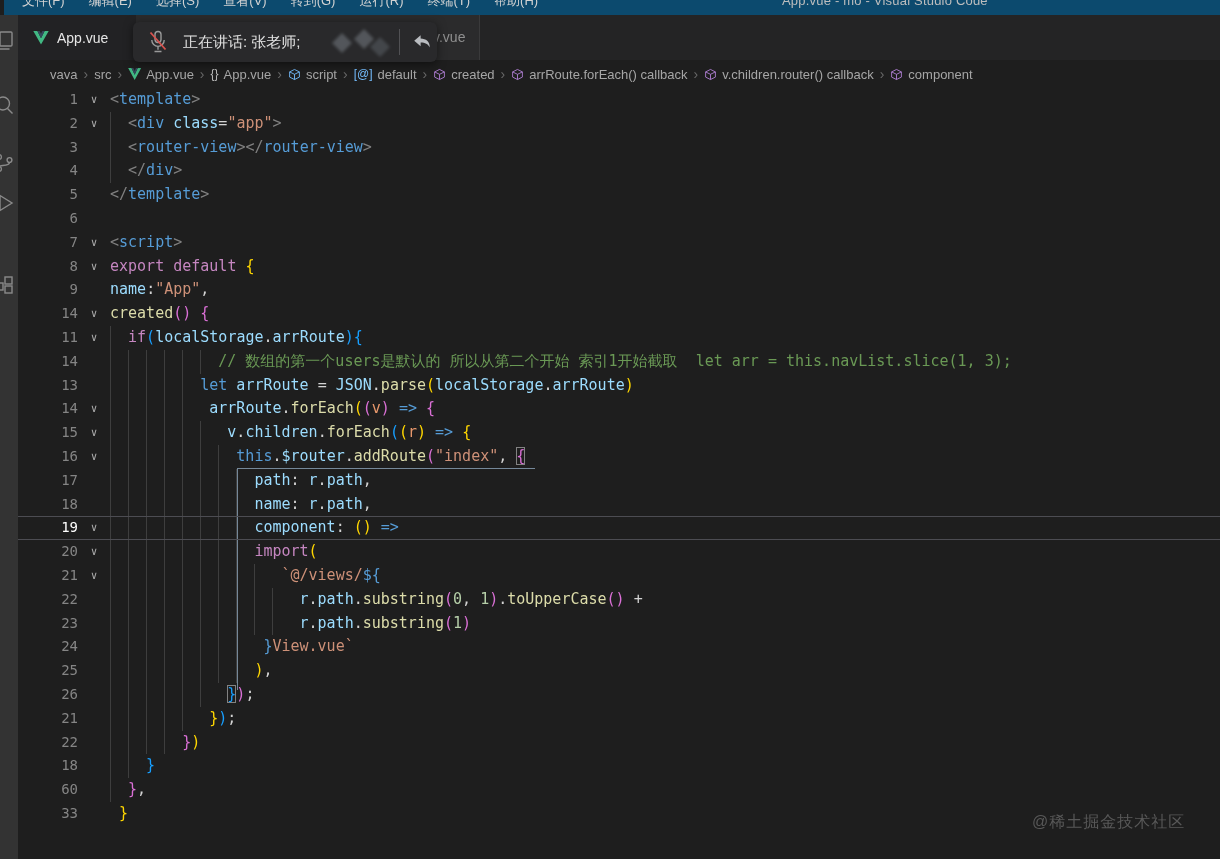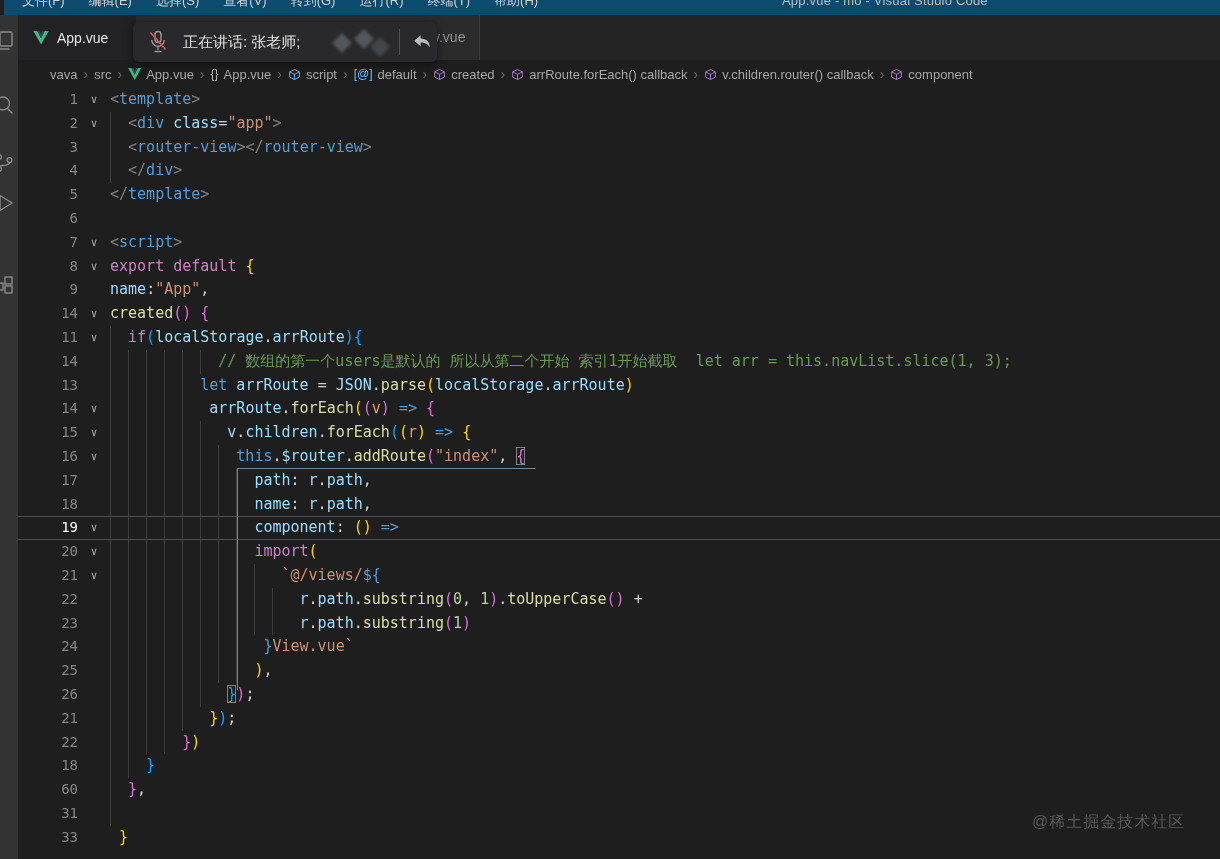--- a/index.html
+++ b/index.html
@@ -237,17 +237,16 @@
     <div class="line"><span class="ln">21</span><span class="fold">∨</span><span class="ctext"><span class="guide"></span><span class="guide"></span><span class="guide"></span><span class="guide"></span><span class="guide"></span><span class="guide"></span><span class="guide"></span><span class="guide"></span><span class="guide"></span> <span style="color: rgb(206, 145, 120);">`@/views/</span><span style="color: rgb(86, 156, 214);">${</span></span></div>
     <div class="line"><span class="ln">22</span><span class="fold"></span><span class="ctext"><span class="guide"></span><span class="guide"></span><span class="guide"></span><span class="guide"></span><span class="guide"></span><span class="guide"></span><span class="guide"></span><span class="guide"></span><span class="guide"></span><span class="guide"></span> <span style="color: rgb(156, 220, 254);">r</span><span style="color: rgb(212, 212, 212);">.</span><span style="color: rgb(156, 220, 254);">path</span><span style="color: rgb(212, 212, 212);">.</span><span style="color: rgb(220, 220, 170);">substring</span><span style="color: rgb(218, 112, 214);">(</span><span style="color: rgb(181, 206, 168);">0</span><span style="color: rgb(212, 212, 212);">, </span><span style="color: rgb(181, 206, 168);">1</span><span style="color: rgb(218, 112, 214);">)</span><span style="color: rgb(212, 212, 212);">.</span><span style="color: rgb(220, 220, 170);">toUpperCase</span><span style="color: rgb(218, 112, 214);">()</span><span style="color: rgb(212, 212, 212);"> +</span></span></div>
     <div class="line"><span class="ln">23</span><span class="fold"></span><span class="ctext"><span class="guide"></span><span class="guide"></span><span class="guide"></span><span class="guide"></span><span class="guide"></span><span class="guide"></span><span class="guide"></span><span class="guide"></span><span class="guide"></span><span class="guide"></span> <span style="color: rgb(156, 220, 254);">r</span><span style="color: rgb(212, 212, 212);">.</span><span style="color: rgb(156, 220, 254);">path</span><span style="color: rgb(212, 212, 212);">.</span><span style="color: rgb(220, 220, 170);">substring</span><span style="color: rgb(218, 112, 214);">(</span><span style="color: rgb(181, 206, 168);">1</span><span style="color: rgb(218, 112, 214);">)</span></span></div>
     <div class="line"><span class="ln">24</span><span class="fold"></span><span class="ctext"><span class="guide"></span><span class="guide"></span><span class="guide"></span><span class="guide"></span><span class="guide"></span><span class="guide"></span><span class="guide"></span><span class="guide"></span> <span style="color: rgb(86, 156, 214);">}</span><span style="color: rgb(206, 145, 120);">View.vue`</span></span></div>
     <div class="line"><span class="ln">25</span><span class="fold"></span><span class="ctext"><span class="guide"></span><span class="guide"></span><span class="guide"></span><span class="guide"></span><span class="guide"></span><span class="guide"></span><span class="guide"></span><span class="guide"></span><span style="color: rgb(255, 215, 0);">)</span><span style="color: rgb(212, 212, 212);">,</span></span></div>
     <div class="line"><span class="ln">26</span><span class="fold"></span><span class="ctext"><span class="guide"></span><span class="guide"></span><span class="guide"></span><span class="guide"></span><span class="guide"></span><span class="guide"></span> <span class="boxed" style="color: rgb(23, 159, 255);">}</span><span style="color: rgb(218, 112, 214);">)</span><span style="color: rgb(212, 212, 212);">;</span></span></div>
     <div class="line"><span class="ln">21</span><span class="fold"></span><span class="ctext"><span class="guide"></span><span class="guide"></span><span class="guide"></span><span class="guide"></span><span class="guide"></span> <span style="color: rgb(255, 215, 0);">}</span><span style="color: rgb(23, 159, 255);">)</span><span style="color: rgb(212, 212, 212);">;</span></span></div>
     <div class="line"><span class="ln">22</span><span class="fold"></span><span class="ctext"><span class="guide"></span><span class="guide"></span><span class="guide"></span><span class="guide"></span><span style="color: rgb(218, 112, 214);">}</span><span style="color: rgb(255, 215, 0);">)</span></span></div>
     <div class="line"><span class="ln">18</span><span class="fold"></span><span class="ctext"><span class="guide"></span><span class="guide"></span><span style="color: rgb(23, 159, 255);">}</span></span></div>
     <div class="line"><span class="ln">60</span><span class="fold"></span><span class="ctext"><span class="guide"></span><span style="color: rgb(218, 112, 214);">}</span><span style="color: rgb(212, 212, 212);">,</span></span></div>
-    <div class="line"><span class="ln">31</span><span class="fold"></span><span class="ctext"><span class="guide"></span></span></div>
     <div class="line"><span class="ln">33</span><span class="fold"></span><span class="ctext"> <span style="color: rgb(255, 215, 0);">}</span></span></div>
   </div>
 
 <div class="watermark">@稀土掘金技术社区</div>
 
 </body></html>

